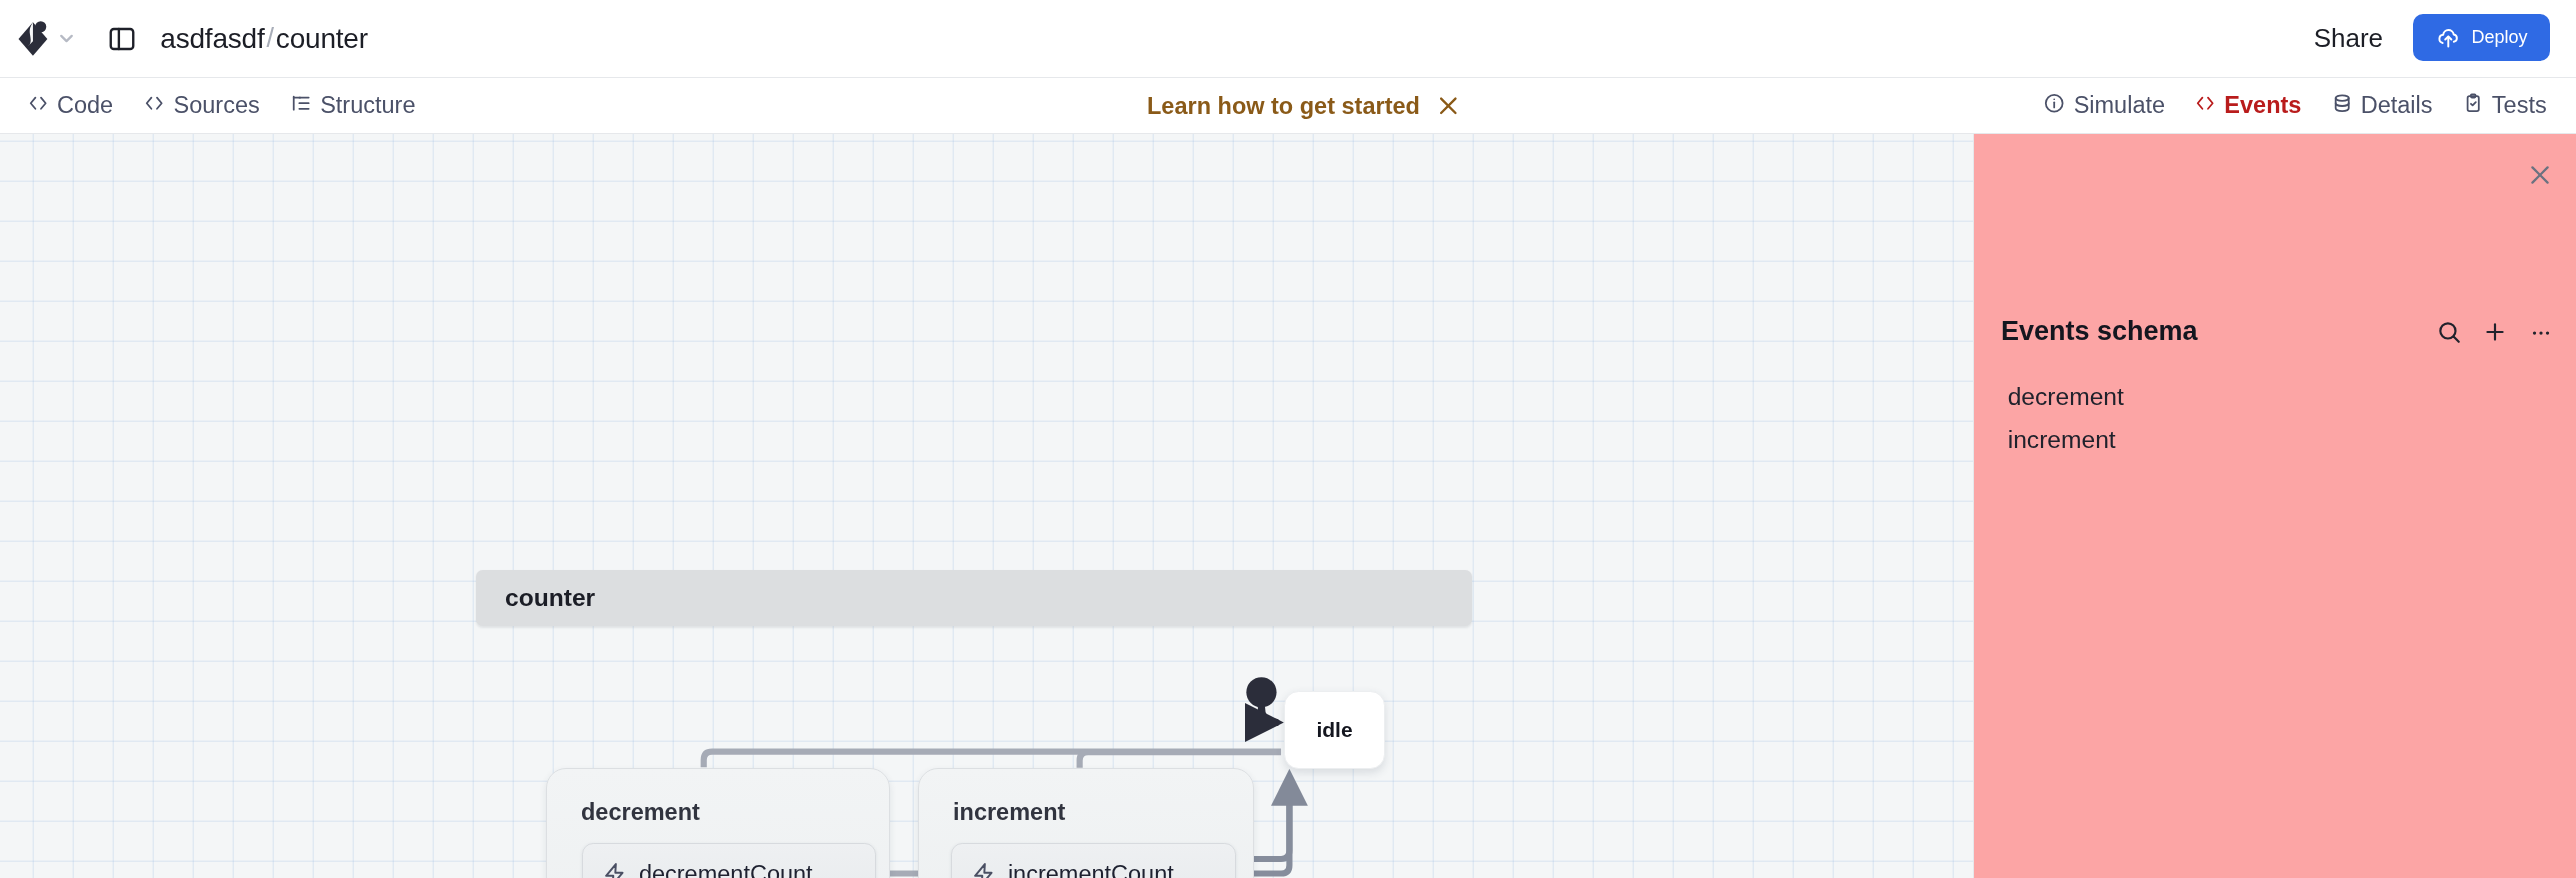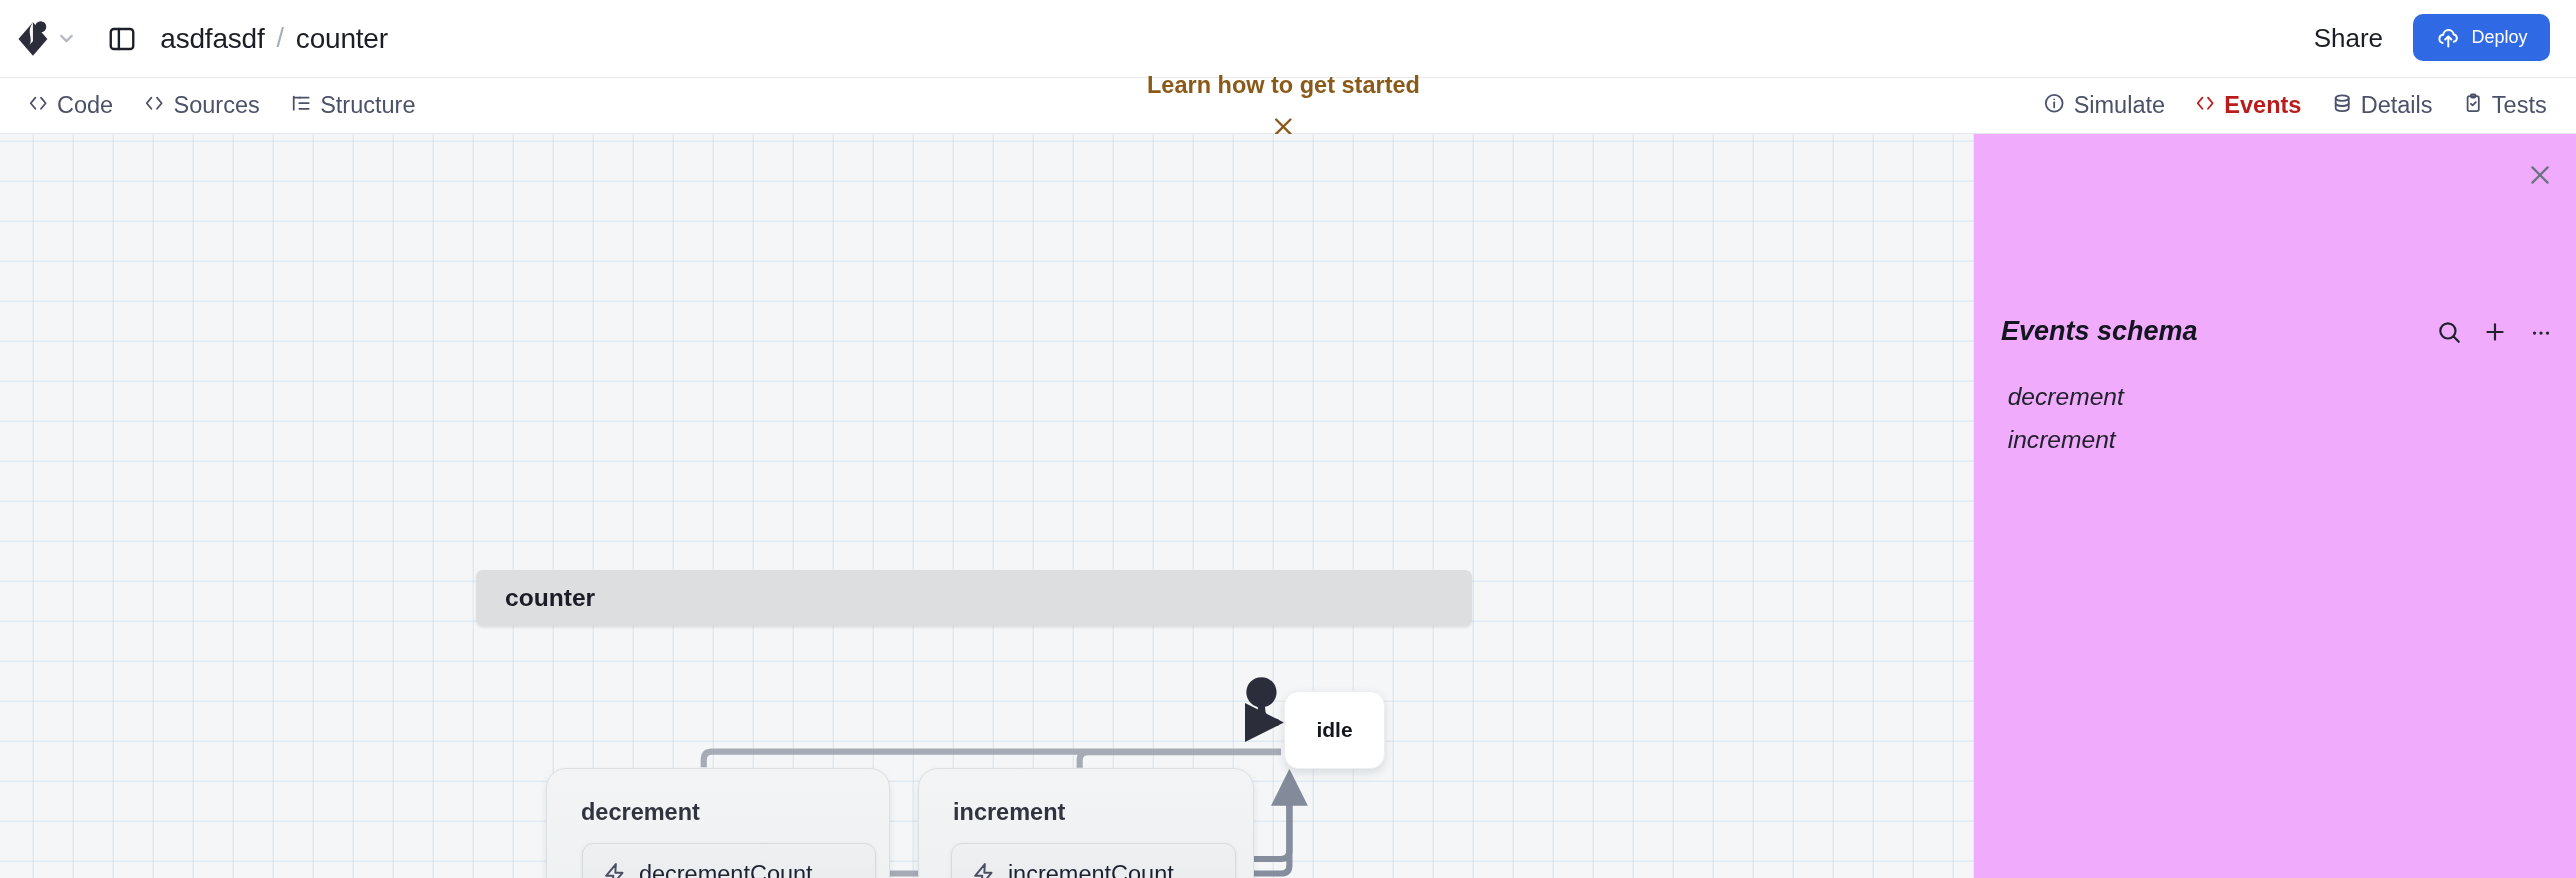--- a/index.html
+++ b/index.html
@@ -38,21 +38,21 @@
     display: flex; align-items: center; justify-content: center;
     border-radius: 5.6px;
     cursor: pointer;
   }
   .sidebar-toggle svg { width: 30px; height: 30px; }
 
   .breadcrumb {
     margin-left: 21px;
     display: flex;
     align-items: center;
-    gap: 12px;
+    gap: 2px;
     font-size: 28px;
     color: #1c1e26;
     letter-spacing: -0.2px;
   }
   .breadcrumb .crumb { cursor: pointer; }
   .breadcrumb .sep { color: #a8adb8; font-size: 27px; }
 
   .topbar-right {
     margin-left: auto;
     display: flex;
@@ -118,21 +118,21 @@
     cursor: pointer;
     white-space: nowrap;
   }
   .tab.active { color: #b91c1c; font-weight: 600; }
   .tab svg { width: 22.4px; height: 22.4px; flex: none; }
 
   .banner {
     position: absolute;
     left: 1147px; top: 50%;
     transform: translateY(-50%);
-    display: flex; align-items: center; gap: 15.7px; flex-direction: column;
+    display: flex; align-items: center; gap: 15.7px;
   }
   .banner-link {
     font-size: 23.5px;
     color: #8a5a18;
     font-weight: 600;
     cursor: pointer;
     text-decoration: none;
     white-space: nowrap;
   }
   .banner-close { width: 24.6px; height: 24.6px; cursor: pointer; display:block; }
@@ -228,23 +228,22 @@
     box-shadow: 0 3.4px 9px rgba(40,55,75,0.13);
   }
   #node-idle { left: 1284px; top: 557px; width: 101px; height: 78px; }
   #node-idle .label { font-size: 21px; font-weight: 600; color: #14161f; }
 
   
   .right-panel {
     position: absolute;
     left: 1973px; top: 134px;
     width: 603px; height: 744px;
-    background: #f0abfc;
+    background: #fca5a5;
     border-left: 0.6px solid #e6e8eb;
-    font-style: italic;
   }
   .panel-close {
     position: absolute;
     right: 23.5px; top: 28px;
     width: 26px; height: 26px;
     cursor: pointer;
     display: block;
   }
   .panel-head {
     position: absolute;

